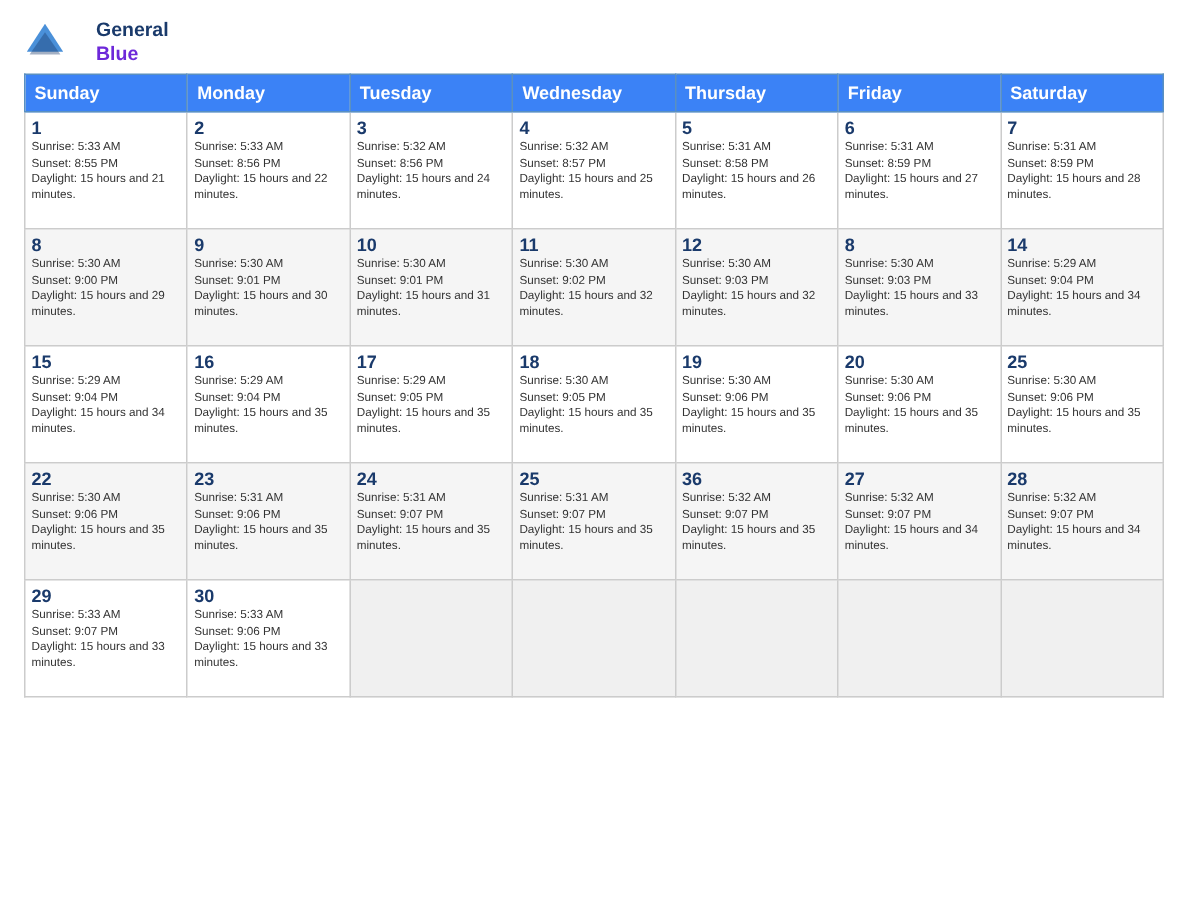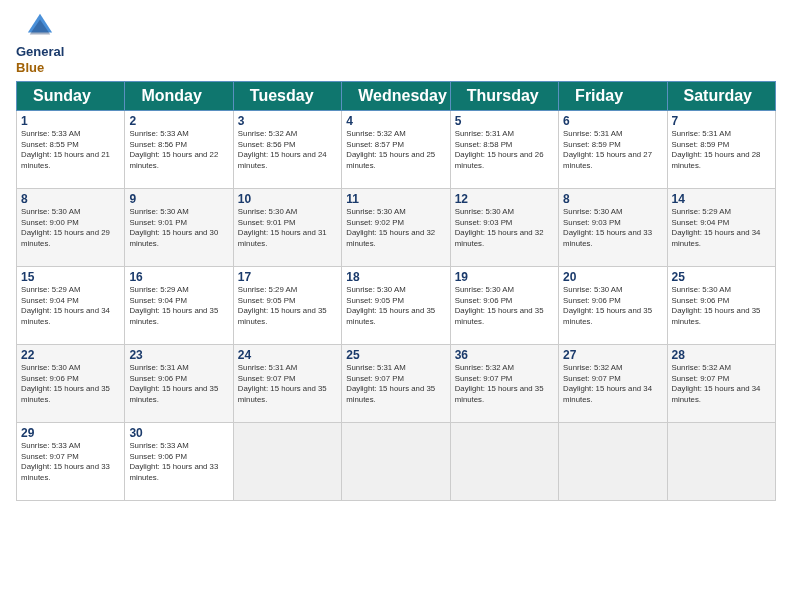--- a/index.html
+++ b/index.html
@@ -17,31 +17,30 @@
     }
     .header-row {
       display: flex;
       align-items: flex-start;
       justify-content: space-between;
       margin-bottom: 6px;
     }
     .logo {
       display: flex;
       align-items: center;
-      gap: 4px;
-      flex-direction: column;
+      gap: 20px;
     }
     .logo-text {
       font-size: 13px;
       font-weight: bold;
       color: #1a3a6b;
       line-height: 1.2;
     }
     .logo-text span {
-      color: #a16207;
+      color: #6d28d9;
     }
     .logo-icon {
       width: 28px;
       height: 28px;
     }
     .title-block {
       text-align: right;
     }
     .calendar-title {
       font-size: 28px;
@@ -51,25 +50,25 @@
     .calendar-subtitle {
       font-size: 13px;
       color: #333;
     }
     table {
       width: 100%;
       border-collapse: collapse;
       table-layout: fixed;
     }
     thead tr th {
-      background-color: #0f766e;
+      background-color: #3b82f6;
       color: #fff;
-      font-size: 16px;
-      font-weight: bold;
-      padding: 5px 16px;
+      font-size: 12px;
+      font-weight: bold;
+      padding: 5px 6px;
       text-align: left;
       border: 1px solid #5a90c0;
     }
     tbody tr td {
       vertical-align: top;
       border: 1px solid #ccc;
       padding: 3px 4px;
       font-size: 8.5px;
       color: #222;
       height: 78px;

